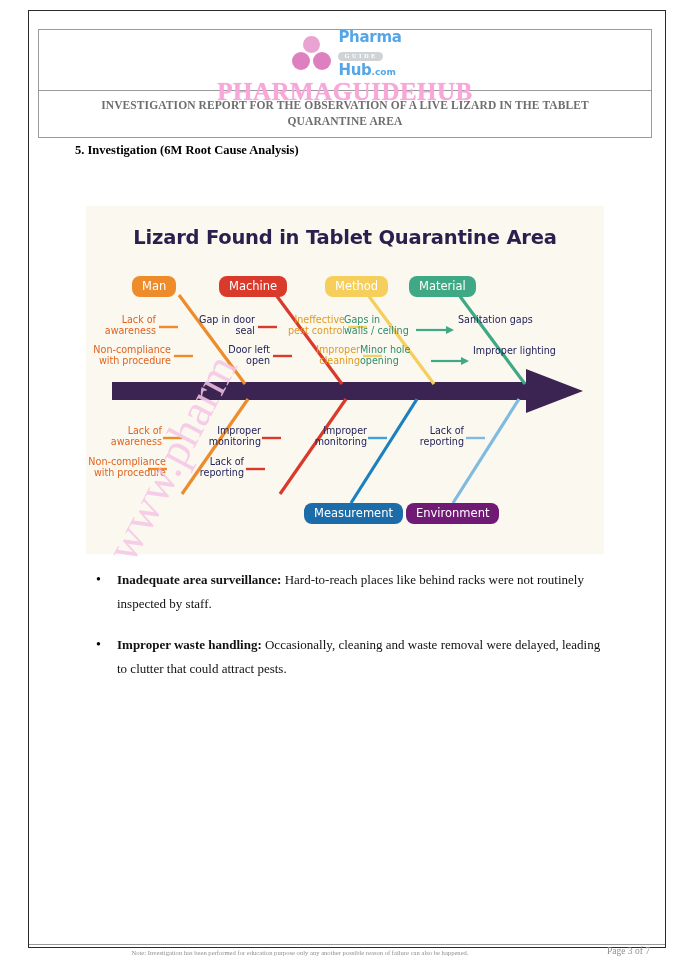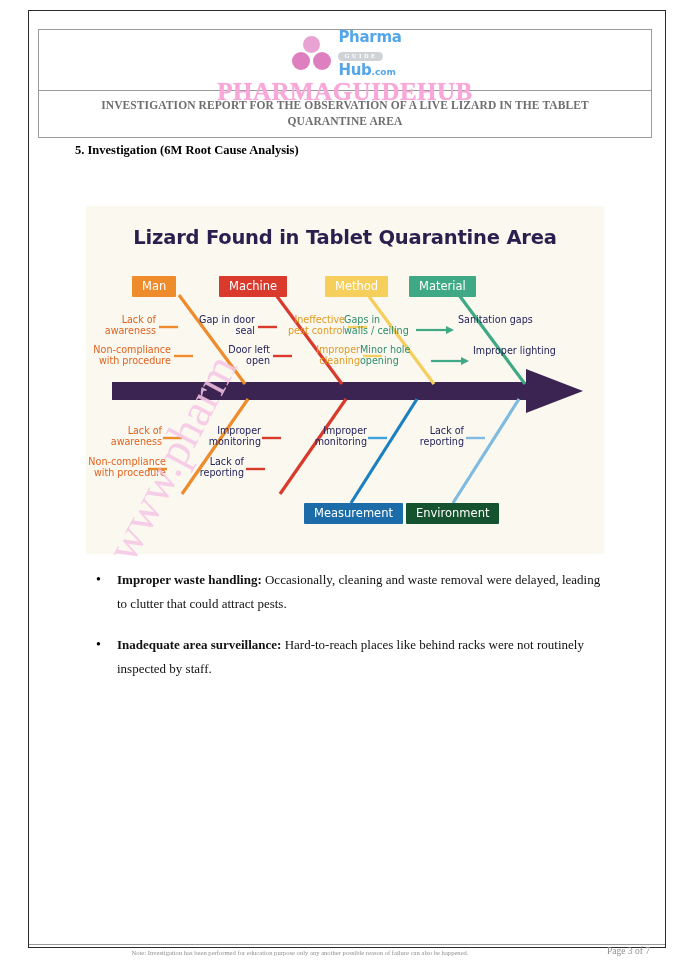--- a/index.html
+++ b/index.html
@@ -164,21 +164,21 @@
     font-family: "DejaVu Sans", sans-serif;
     font-weight: bold;
     font-size: 19.5px;
     color: #2b1f4e;
     letter-spacing: -0.2px;
   }
   #fish-svg { position: absolute; left: 0; top: 0; }
 
   .cat-box {
     position: absolute;
-    border-radius: 1px;
+    border-radius: 8px;
     font-family: "DejaVu Sans", sans-serif;
     font-size: 11.5px;
     color: #ffffff;
     padding: 3px 10px 4px 10px;
     white-space: nowrap;
   }
   .cause {
     position: absolute;
     font-family: "DejaVu Sans", sans-serif;
     font-size: 9.6px;
@@ -346,21 +346,21 @@
       <line x1="160" y1="263" x2="179" y2="263" stroke="#d93a2b" stroke-width="2.4"></line>
       <line x1="282" y1="232" x2="301" y2="232" stroke="#3ea3dd" stroke-width="2.4"></line>
       <line x1="380" y1="232" x2="399" y2="232" stroke="#7fbbe0" stroke-width="2.4"></line>
     </svg>
 
     <div class="cat-box" style="left:46px;  top:70px;  background:#ee8b2b;">Man</div>
     <div class="cat-box" style="left:133px; top:70px;  background:#d93a2b;">Machine</div>
     <div class="cat-box" style="left:230px; top:70px;  background:#f6ce5b;margin-left:9px;">Method</div>
     <div class="cat-box" style="left:323px; top:70px;  background:#3fa885;">Material</div>
     <div class="cat-box" style="left:218px; top:297px; background:#1b6ca8;">Measurement</div>
-    <div class="cat-box" style="left:320px; top:297px; background:#14532d;">Environment</div>
+    <div class="cat-box" style="left:320px; top:297px; background:#701a75;">Environment</div>
 
     <div class="cause r" style="left:0px;   top:108px; width:70px;  color:#e0631f;">Lack of
 awareness</div>
     <div class="cause r" style="left:-2px;  top:138px; width:87px;  color:#e0631f;">Non-compliance
 with procedure</div>
 
     <div class="cause r" style="left:95px;  top:108px; width:74px;  color:#23235c;">Gap in door
 seal</div>
     <div class="cause r" style="left:110px; top:138px; width:74px;  color:#23235c;">Door left
 open</div>
@@ -392,24 +392,24 @@
 monitoring</div>
     <div class="cause r" style="left:315px; top:219px; width:63px;  color:#23235c;">Lack of
 reporting</div>
   </div>
 
   <div id="watermark">www.pharm</div>
 
   <div id="body-block">
     <ul class="bullets">
       <li>
-        <b>Improper waste handling:</b><span> Occasionally, cleaning and waste removal were delayed, leading to clutter that could attract pests.</span>
+        <b>Inadequate area surveillance:</b><span> Hard-to-reach places like behind racks were not routinely inspected by staff.</span>
       </li>
       <li>
-        <b>Inadequate area surveillance:</b><span> Hard-to-reach places like behind racks were not routinely inspected by staff.</span>
+        <b>Improper waste handling:</b><span> Occasionally, cleaning and waste removal were delayed, leading to clutter that could attract pests.</span>
       </li>
     </ul>
   </div>
 
   <div id="footer-rule"></div>
   <div id="footer-note">Note: Investigation has been performed for education purpose only any another possible reason of failure can also be happened.</div>
   <div id="footer-page">Page 3 of 7</div>
 
 </div>
 

